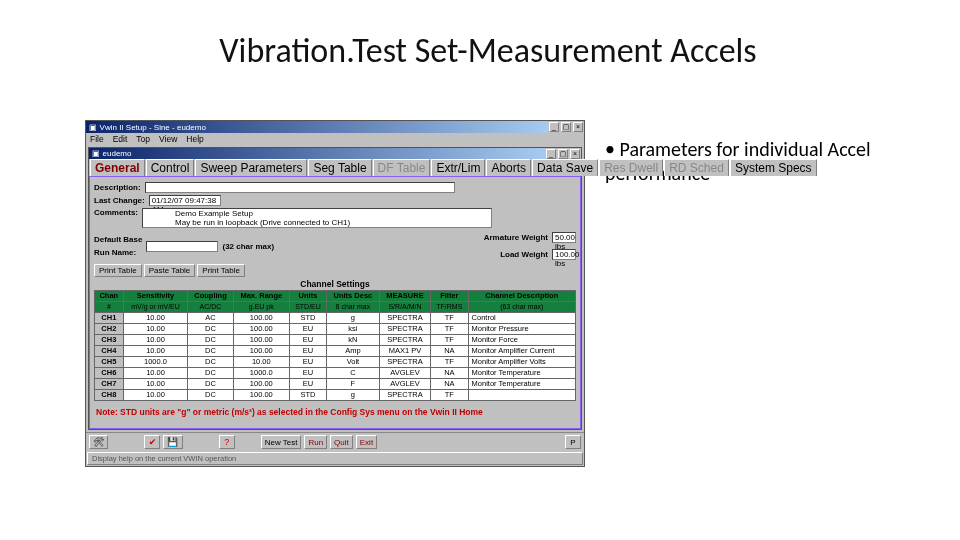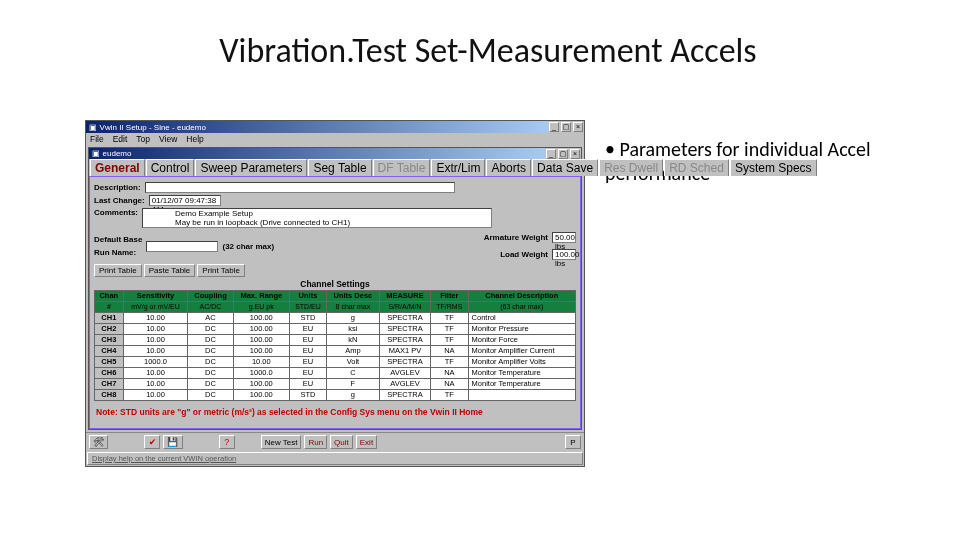--- a/index.html
+++ b/index.html
@@ -50,21 +50,21 @@
   table.grid td.left { text-align:left; padding-left:3px; }
 
   .rednote { color:#c00000; font-weight:bold; font-size:8.5px; margin:6px 2px; }
 
   .bottombar { display:flex; align-items:center; gap:3px; padding:2px 3px; border-top:1px solid #888; }
   .bb-btn { background:#c0c0c0; border:1px solid #808080; border-top-color:#fff; border-left-color:#fff; min-width:16px; height:14px; display:inline-flex; align-items:center; justify-content:center; font-size:8px; padding:0 3px; }
   .bb-run { color:#800000; }
   .bb-quit { color:#800000; }
   .bb-exit { color:#800000; }
   .spacer { flex:1; }
-  .status { background:#c0c0c0; border:1px solid #808080; border-top-color:#fff; border-left-color:#fff; font-size:7.5px; padding:1px 4px; margin:1px; color:#555;text-decoration:underline; }
+  .status { background:#c0c0c0; border:1px solid #808080; border-top-color:#fff; border-left-color:#fff; font-size:7.5px; padding:1px 4px; margin:1px; color:#555; }
   .ico { font-size:9px; }
 </style>
 </head>
 <body>
 <div class="slide">
   <div class="slide-title">Vibration.Test Set-Measurement Accels</div>
   <div class="bullet">Parameters for individual Accel performance</div>
 
   <div class="app-shot">
 

